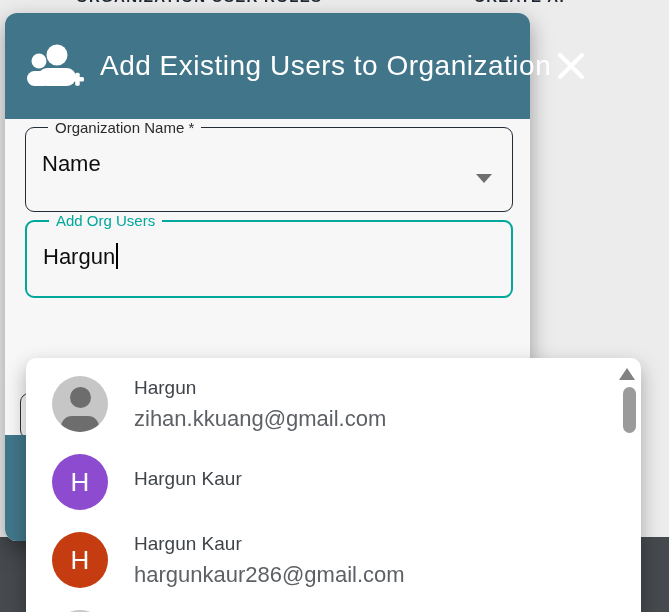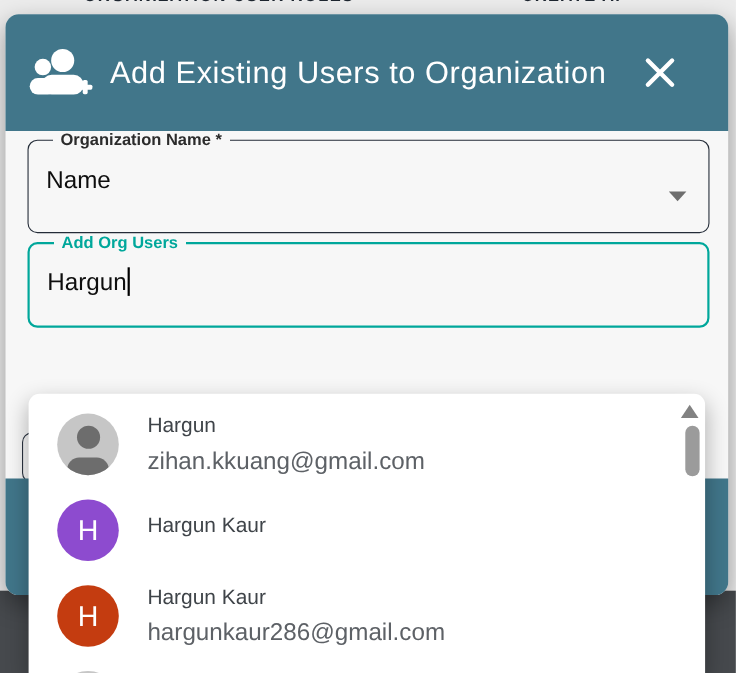--- a/index.html
+++ b/index.html
@@ -18,21 +18,21 @@
   }
   .bg-tab.left  { left: 76px; }
   .bg-tab.right { left: 474px; }
   .backdrop-dark {
     position: absolute; left: 0; right: 0; top: 537px; bottom: 0;
     background: #46494d; z-index: 1;
   }
 
   
   .modal {
-    position: absolute; left: 5px; top: 13px; width: 657px; height: 528px;
+    position: absolute; left: 5px; top: 13px; width: 525px; height: 528px;
     background: #f7f7f7; border-radius: 12px; z-index: 5;
     box-shadow: 0 8px 22px rgba(0,0,0,.35);
   }
   .modal-header {
     position: absolute; left: 0; top: 0; right: 0; height: 106px;
     background: #41768a; border-radius: 12px 12px 0 0;
     display: flex; align-items: center; padding: 0 30px 0 20px;
   }
   .hdr-icon { width: 60px; height: 44px; flex: 0 0 auto; }
   .modal-title {
@@ -48,21 +48,21 @@
     position: absolute; left: 0; right: 0; bottom: 0; height: 106px;
     background: #41768a; border-radius: 0 0 12px 12px; z-index: 2;
   }
 
   
   fieldset.field {
     position: relative; margin: 0 17px 0 20px; border-radius: 9px;
     padding: 0 14px 0 16px; background: transparent;
   }
   fieldset.field legend {
-    font-size: 15px; padding: 0 7px; margin-left: 6px; white-space: nowrap; font-weight: bold;
+    font-size: 15px; padding: 0 7px; margin-left: 6px; white-space: nowrap;
   }
   .field-org {
     border: 1.6px solid #242c38; height: 93px; margin-top: 23px;
   }
   .field-org legend { color: #2b2b2b; }
   .field-users {
     border: 2px solid #00a79b; height: 86px; margin-top: 24px;
   }
   .field-users legend { color: #00a79b; }
   .field-value {

